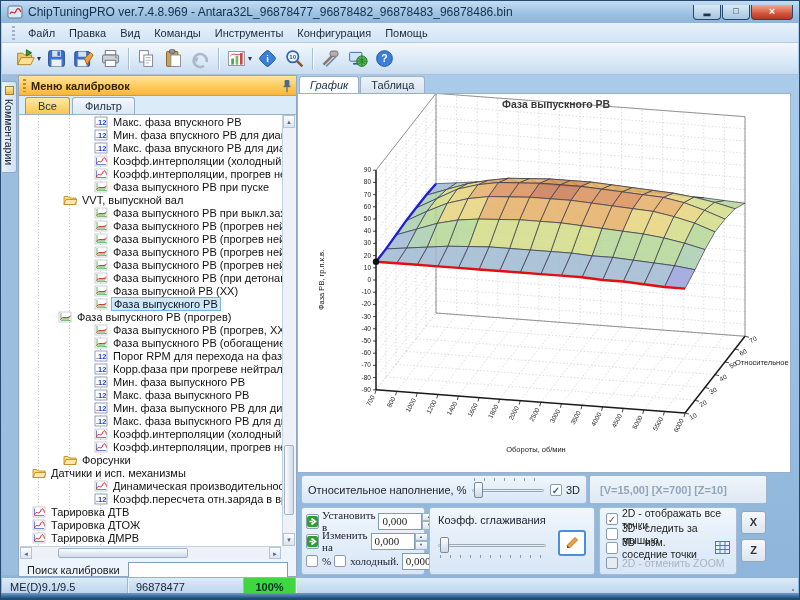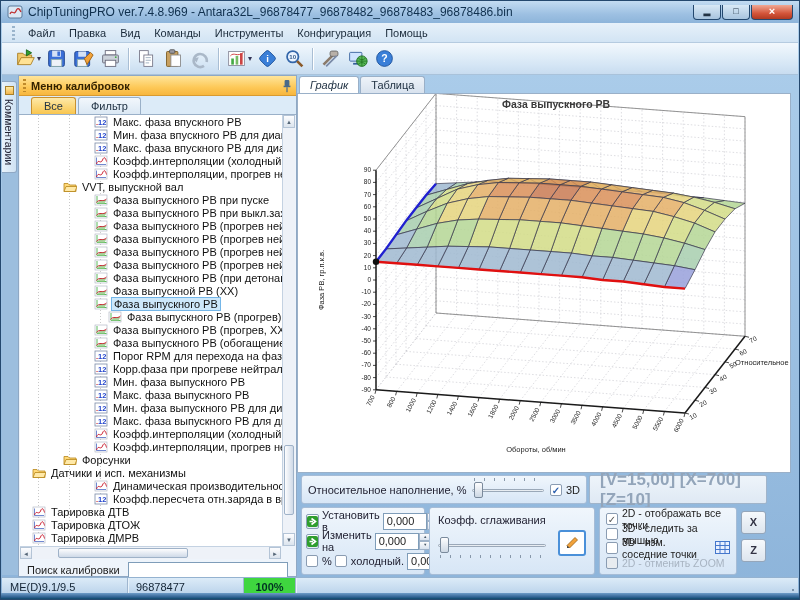--- a/index.html
+++ b/index.html
@@ -26,21 +26,21 @@
   .side-strip{position:absolute;left:1px;top:74px;width:16px;bottom:24px;background:#9cbede;}
   .vtab{position:absolute;left:0;top:6px;width:15px;height:92px;background:linear-gradient(90deg,#e9f3fb,#cfe2f3);border:1px solid #8fa8c4;border-left:none;border-radius:0 3px 3px 0;display:flex;flex-direction:column;align-items:center;padding-top:4px;}
   .vtab-icon{width:9px;height:9px;background:linear-gradient(#ffe9a0,#f2b64e);border:1px solid #a8812c;margin-bottom:4px;}
   .vtab-text{writing-mode:vertical-rl;font-size:10.5px;color:#223;}
   
   .left-panel{position:absolute;left:17px;top:74px;width:279px;height:502px;background:#eef4fb;border:1px solid #8fa8c4;}
   .lp-header{position:absolute;left:0;top:0;right:0;height:20px;background:linear-gradient(#ffe59a,#fdc857 60%,#f7b63e);display:flex;align-items:center;padding:8px 4px;border-bottom:1px solid #d89a30;}
   .lp-grip{width:3px;height:13px;background:repeating-linear-gradient(to bottom,#c08a2a 0 2px,transparent 2px 4px);margin-right:5px;}
   .lp-title{font-weight:bold;color:#332200;flex:1;}
   .pin{width:10px;height:14px;}
-  .lp-tabs{position:absolute;left:0;top:20px;right:0;height:19px;display:flex;align-items:flex-end;padding-left:12px;background:#dcebf8;border-bottom:1px solid #9ab0c8;}
+  .lp-tabs{position:absolute;left:0;top:20px;right:0;height:19px;display:flex;align-items:flex-end;padding-left:6px;background:#dcebf8;border-bottom:1px solid #9ab0c8;}
   .lp-tab{padding:2px 12px 2px;border:1px solid #9ab0c8;border-bottom:none;border-radius:3px 3px 0 0;margin-right:2px;background:linear-gradient(#f2f7fc,#dbe8f4);color:#234;}
   .lp-tab.active{background:linear-gradient(#fee9a8,#f9c64f);border-color:#c89030;font-weight:normal;}
   .tree{position:absolute;left:1px;top:39px;width:264px;height:431px;background:#fff;overflow:hidden;
         background-image:repeating-linear-gradient(to bottom,#c9c9c9 0 1px,transparent 1px 3px),repeating-linear-gradient(to bottom,#c9c9c9 0 1px,transparent 1px 3px),repeating-linear-gradient(to bottom,#c9c9c9 0 1px,transparent 1px 3px);
         background-size:1px 100%,1px 100%,1px 100%;background-position:18px 0,49px 0,80px 0;background-repeat:no-repeat;}
   .trow{height:13px;display:flex;align-items:center;white-space:nowrap;}
   .ticon{width:14px;height:12px;margin-right:3px;flex:0 0 14px;}
   .ticon svg{width:14px;height:12px;}
   .tlabel{font-size:11px;color:#111;padding:0 2px;}
   .trow.selected .tlabel{background:#cde8fb;border:1px solid #74b6e8;}
@@ -65,23 +65,23 @@
   .loadbox label{color:#223;}
   .slider{position:relative;height:18px;}
   .slider .track{position:absolute;left:0;right:0;top:8px;height:3px;background:#e8edf2;border:1px solid #9aa8b8;border-radius:2px;}
   .slider .thumb{position:absolute;top:1px;width:9px;height:16px;background:linear-gradient(#fdfdfe,#cdd8e4);border:1px solid #7a8a9c;border-radius:2px;}
   .ticks{position:absolute;left:2px;right:2px;height:3px;background:repeating-linear-gradient(90deg,#8898aa 0 1px,transparent 1px 10px);}
   .ticks.top{top:-3px;} .ticks.bottom{bottom:-4px;}
   .cb{display:flex;align-items:center;gap:4px;}
   .cbbox{width:12px;height:12px;background:#fff;border:1px solid #8a9cb2;border-radius:2px;text-align:center;line-height:11px;font-size:10px;color:#555;flex:0 0 12px;}
   .cbbox.blue{color:#2a5fae;font-weight:bold;}
   .cbbox.dis{background:#e8ecf0;color:#aab;}
-  .readout{left:292px;top:0;width:178px;height:29px;display:flex;align-items:center;padding:0 10px;font-size:17px;font-weight:bold;color:#93a5ba;background:linear-gradient(#eef4fa,#dfe9f4);border:1px solid #a0b4ca;border-radius:2px;}
+  .readout{left:292px;top:0;width:178px;height:29px;display:flex;align-items:center;padding:0 10px;font-size:11px;font-weight:bold;color:#93a5ba;background:linear-gradient(#eef4fa,#dfe9f4);border:1px solid #a0b4ca;border-radius:2px;}
   .row2{position:absolute;left:0;top:432px;right:0;height:70px;}
-  .p1{left:4px;top:0;width:124px;height:68px;padding:3px 4px;}
+  .p1{left:4px;top:0;width:124px;height:68px;padding:3px 4px;font-family:Liberation Serif, serif;}
   .p1 .prow{display:flex;align-items:center;gap:3px;height:20px;}
   .gobtn{width:16px;height:15px;background:linear-gradient(#fff,#e4ecf4);border:1px solid #8aa0b8;border-radius:2px;display:flex;align-items:center;justify-content:center;}
   .gobtn svg{width:11px;height:11px;}
   .spin{display:flex;height:17px;}
   .spinval{width:44px;background:#fff;border:1px solid #7f9db9;padding:1px 3px;font-size:11px;}
   .spinbtns{width:13px;display:flex;flex-direction:column;}
   .spinbtns span{flex:1;background:linear-gradient(#fdfdfe,#d8e2ee);border:1px solid #9fb2c8;font-size:4px;line-height:6px;text-align:center;color:#456;}
   .p1 .lbl{color:#223;}
   .p2{left:132px;top:0;width:166px;height:68px;padding:6px 8px;}
   .p2 .lbl{color:#223;}
@@ -286,43 +286,43 @@
           <span class="tlabel">Коэфф.интерполяции (холодный / горячий )</span>
         </div>
         <div class="trow" style="padding-left: 74px;">
           <span class="ticon"><svg viewBox="0 0 14 12">
               <rect x="1" y="1" width="12" height="10" fill="#fff" stroke="#a8b0be" stroke-width=".6"></rect>
               <path d="M2.5 2.5 v7 h9.5" stroke="#3355bb" fill="none" stroke-width=".7"></path>
               <path d="M2.5 9 C4.5 3 6.5 10 8.5 5 S12 4.5 12.5 6.5" fill="none" stroke="#cc2233" stroke-width="1"></path>
             </svg></span>
           <span class="tlabel">Коэфф.интерполяции, прогрев нейтр. (холодный</span>
         </div>
+        <div class="trow" style="padding-left: 74px;">
+          <span class="ticon"><svg viewBox="0 0 14 12">
+              <rect x="1" y="1" width="12" height="10" fill="#fff" stroke="#a8b0be" stroke-width=".6"></rect>
+              <path d="M3 2 v7.5 h9.5" stroke="#33aa33" fill="none" stroke-width=".8"></path>
+              <path d="M3 9.5 l3 -3.5 h6.5 l-2 3.5z" fill="#9ecf92" opacity=".9"></path>
+              <path d="M2.5 8.5 C5 4.5 9 8.5 12.5 5" stroke="#cc2233" fill="none" stroke-width="1"></path>
+            </svg></span>
+          <span class="tlabel">Фаза выпускного РВ при пуске</span>
+        </div>
         <div class="trow" style="padding-left: 43px;">
           <span class="ticon"><svg viewBox="0 0 14 12">
               <path d="M1 10.5 V2.5 h4 l1.5 1.5 H13 v6.5z" fill="#ffd978" stroke="#b8861a" stroke-width=".8"></path>
               <path d="M1 10.5 L3 5.5 h11 L12 10.5z" fill="#ffe9a8" stroke="#b8861a" stroke-width=".8"></path>
             </svg></span>
           <span class="tlabel">VVT, выпускной вал</span>
         </div>
         <div class="trow" style="padding-left: 74px;">
           <span class="ticon"><svg viewBox="0 0 14 12">
               <rect x="1" y="1" width="12" height="10" fill="#fff" stroke="#a8b0be" stroke-width=".6"></rect>
               <path d="M3 2 v7.5 h9.5" stroke="#33aa33" fill="none" stroke-width=".8"></path>
               <path d="M3 9.5 l3 -3.5 h6.5 l-2 3.5z" fill="#9ecf92" opacity=".9"></path>
               <path d="M2.5 8.5 C5 4.5 9 8.5 12.5 5" stroke="#cc2233" fill="none" stroke-width="1"></path>
             </svg></span>
-          <span class="tlabel">Фаза выпускного РВ при пуске</span>
-        </div>
-        <div class="trow" style="padding-left: 74px;">
-          <span class="ticon"><svg viewBox="0 0 14 12">
-              <rect x="1" y="1" width="12" height="10" fill="#fff" stroke="#a8b0be" stroke-width=".6"></rect>
-              <path d="M3 2 v7.5 h9.5" stroke="#33aa33" fill="none" stroke-width=".8"></path>
-              <path d="M3 9.5 l3 -3.5 h6.5 l-2 3.5z" fill="#9ecf92" opacity=".9"></path>
-              <path d="M2.5 8.5 C5 4.5 9 8.5 12.5 5" stroke="#cc2233" fill="none" stroke-width="1"></path>
-            </svg></span>
           <span class="tlabel">Фаза выпускного РВ при выкл.зажигания</span>
         </div>
         <div class="trow" style="padding-left: 74px;">
           <span class="ticon"><svg viewBox="0 0 14 12">
               <rect x="1" y="1" width="12" height="10" fill="#fff" stroke="#a8b0be" stroke-width=".6"></rect>
               <path d="M3 2 v7.5 h9.5" stroke="#33aa33" fill="none" stroke-width=".8"></path>
               <path d="M3 9.5 l3 -3.5 h6.5 l-2 3.5z" fill="#9ecf92" opacity=".9"></path>
               <path d="M2.5 8.5 C5 4.5 9 8.5 12.5 5" stroke="#cc2233" fill="none" stroke-width="1"></path>
             </svg></span>
           <span class="tlabel">Фаза выпускного РВ (прогрев нейтрализатора)</span>
@@ -374,21 +374,21 @@
         </div>
         <div class="trow selected" style="padding-left: 74px;">
           <span class="ticon"><svg viewBox="0 0 14 12">
               <rect x="1" y="1" width="12" height="10" fill="#fff" stroke="#a8b0be" stroke-width=".6"></rect>
               <path d="M3 2 v7.5 h9.5" stroke="#33aa33" fill="none" stroke-width=".8"></path>
               <path d="M3 9.5 l3 -3.5 h6.5 l-2 3.5z" fill="#9ecf92" opacity=".9"></path>
               <path d="M2.5 8.5 C5 4.5 9 8.5 12.5 5" stroke="#cc2233" fill="none" stroke-width="1"></path>
             </svg></span>
           <span class="tlabel">Фаза выпускного РВ</span>
         </div>
-        <div class="trow" style="padding-left: 88px; text-align: right;">
+        <div class="trow" style="padding-left: 38px; text-align: right;">
           <span class="ticon"><svg viewBox="0 0 14 12">
               <rect x="1" y="1" width="12" height="10" fill="#fff" stroke="#a8b0be" stroke-width=".6"></rect>
               <path d="M3 2 v7.5 h9.5" stroke="#33aa33" fill="none" stroke-width=".8"></path>
               <path d="M3 9.5 l3 -3.5 h6.5 l-2 3.5z" fill="#9ecf92" opacity=".9"></path>
               <path d="M2.5 8.5 C5 4.5 9 8.5 12.5 5" stroke="#cc2233" fill="none" stroke-width="1"></path>
             </svg></span>
           <span class="tlabel">Фаза выпускного РВ (прогрев)</span>
         </div>
         <div class="trow" style="padding-left: 74px;">
           <span class="ticon"><svg viewBox="0 0 14 12">

